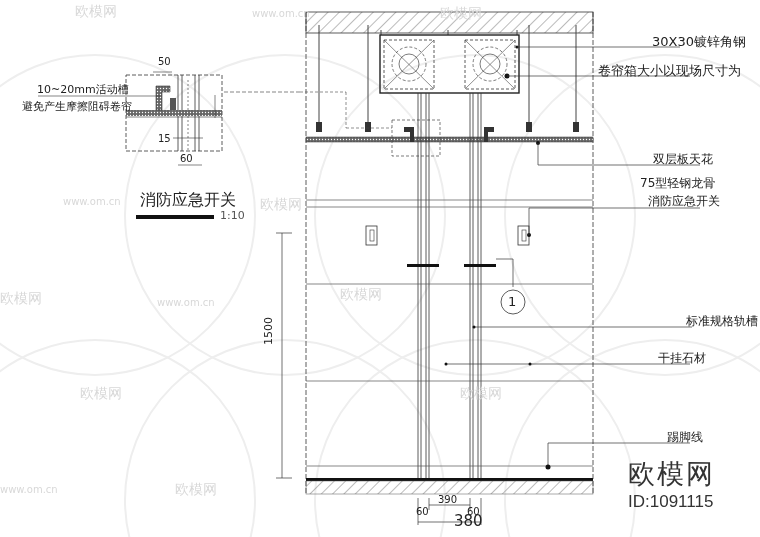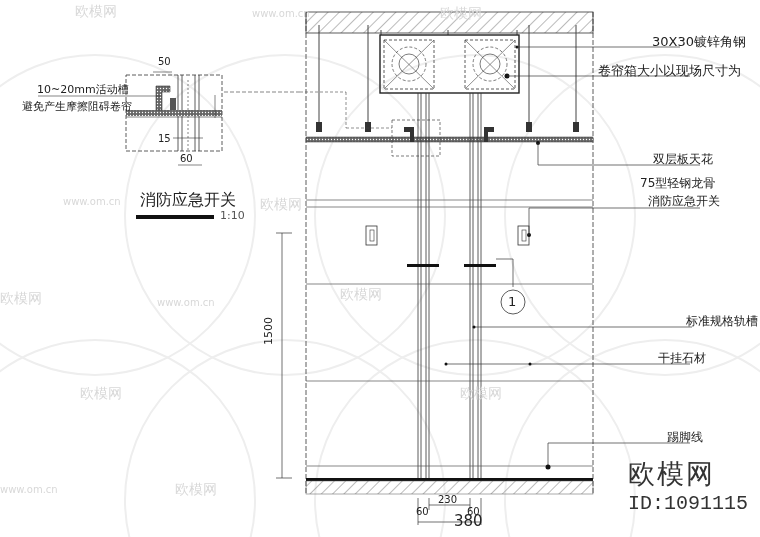--- a/index.html
+++ b/index.html
@@ -1,21 +1,21 @@
 <!DOCTYPE html>
 <html><head>
 <meta charset="utf-8">
 <style>
   html, body { margin:0; padding:0; background:#ffffff; }
   body { width:760px; height:537px; overflow:hidden; position:relative; font-family:"DejaVu Sans", sans-serif; }
   #drawing { position:absolute; left:0; top:0; width:760px; height:537px; }
   .lbl { position:absolute; color:#222; white-space:nowrap; font-family:"DejaVu Sans", sans-serif; }
   .wm { position:absolute; color:#d8d8d8; white-space:nowrap; font-family:"DejaVu Sans", sans-serif; }
   .brand { position:absolute; left:628px; top:456px; font-size:27px; color:#333; letter-spacing:2px; font-family:"DejaVu Sans", sans-serif; }
-  .brand-id { position:absolute; left:628px; top:492px; font-size:20px; color:#333; font-family:Liberation Mono, monospace; }
+  .brand-id { position:absolute; left:628px; top:492px; font-size:17px; color:#333; font-family:Liberation Sans, sans-serif; }
 </style>
 </head>
 <body>
 
 <svg id="drawing" viewBox="0 0 760 537" xmlns="http://www.w3.org/2000/svg">
   <defs>
     <pattern id="hatch" patternUnits="userSpaceOnUse" width="8" height="8" patternTransform="rotate(45)">
       <line x1="0" y1="0" x2="0" y2="8" stroke="#555" stroke-width="0.8"></line>
     </pattern>
     <pattern id="dots" patternUnits="userSpaceOnUse" width="3" height="3">
@@ -197,19 +197,19 @@
 <span class="lbl" style="left:653px;top:151px;font-size:12px;">双层板天花</span>
 <span class="lbl" style="left:640px;top:165px;font-size:12px;margin-top:10px;">75型轻钢龙骨</span>
 <span class="lbl" style="left:648px;top:193px;font-size:12px;">消防应急开关</span>
 <span class="lbl" style="left:645px;top:313px;font-size:12px;margin-left:41px;">标准规格轨槽</span>
 <span class="lbl" style="left:658px;top:350px;font-size:12px;">干挂石材</span>
 <span class="lbl" style="left:667px;top:429px;font-size:12px;">踢脚线</span>
 
 <span class="lbl" style="left:508px;top:294px;font-size:13px;">1</span>
 
 <span class="lbl" style="left:262px;top:345px;font-size:11px;transform:rotate(-90deg);transform-origin:left top;">1500</span>
-<span class="lbl" style="left:438px;top:494px;font-size:10px;">230</span>
+<span class="lbl" style="left:438px;top:494px;font-size:10px;">390</span>
 <span class="lbl" style="left:416px;top:506px;font-size:10px;">60</span>
 <span class="lbl" style="left:467px;top:506px;font-size:10px;">60</span>
 <span class="lbl" style="left:454px;top:512px;font-size:15px;">380</span>
 
 <span class="brand">欧模网</span>
 <span class="brand-id">ID:1091115</span>
 
 </body></html>

